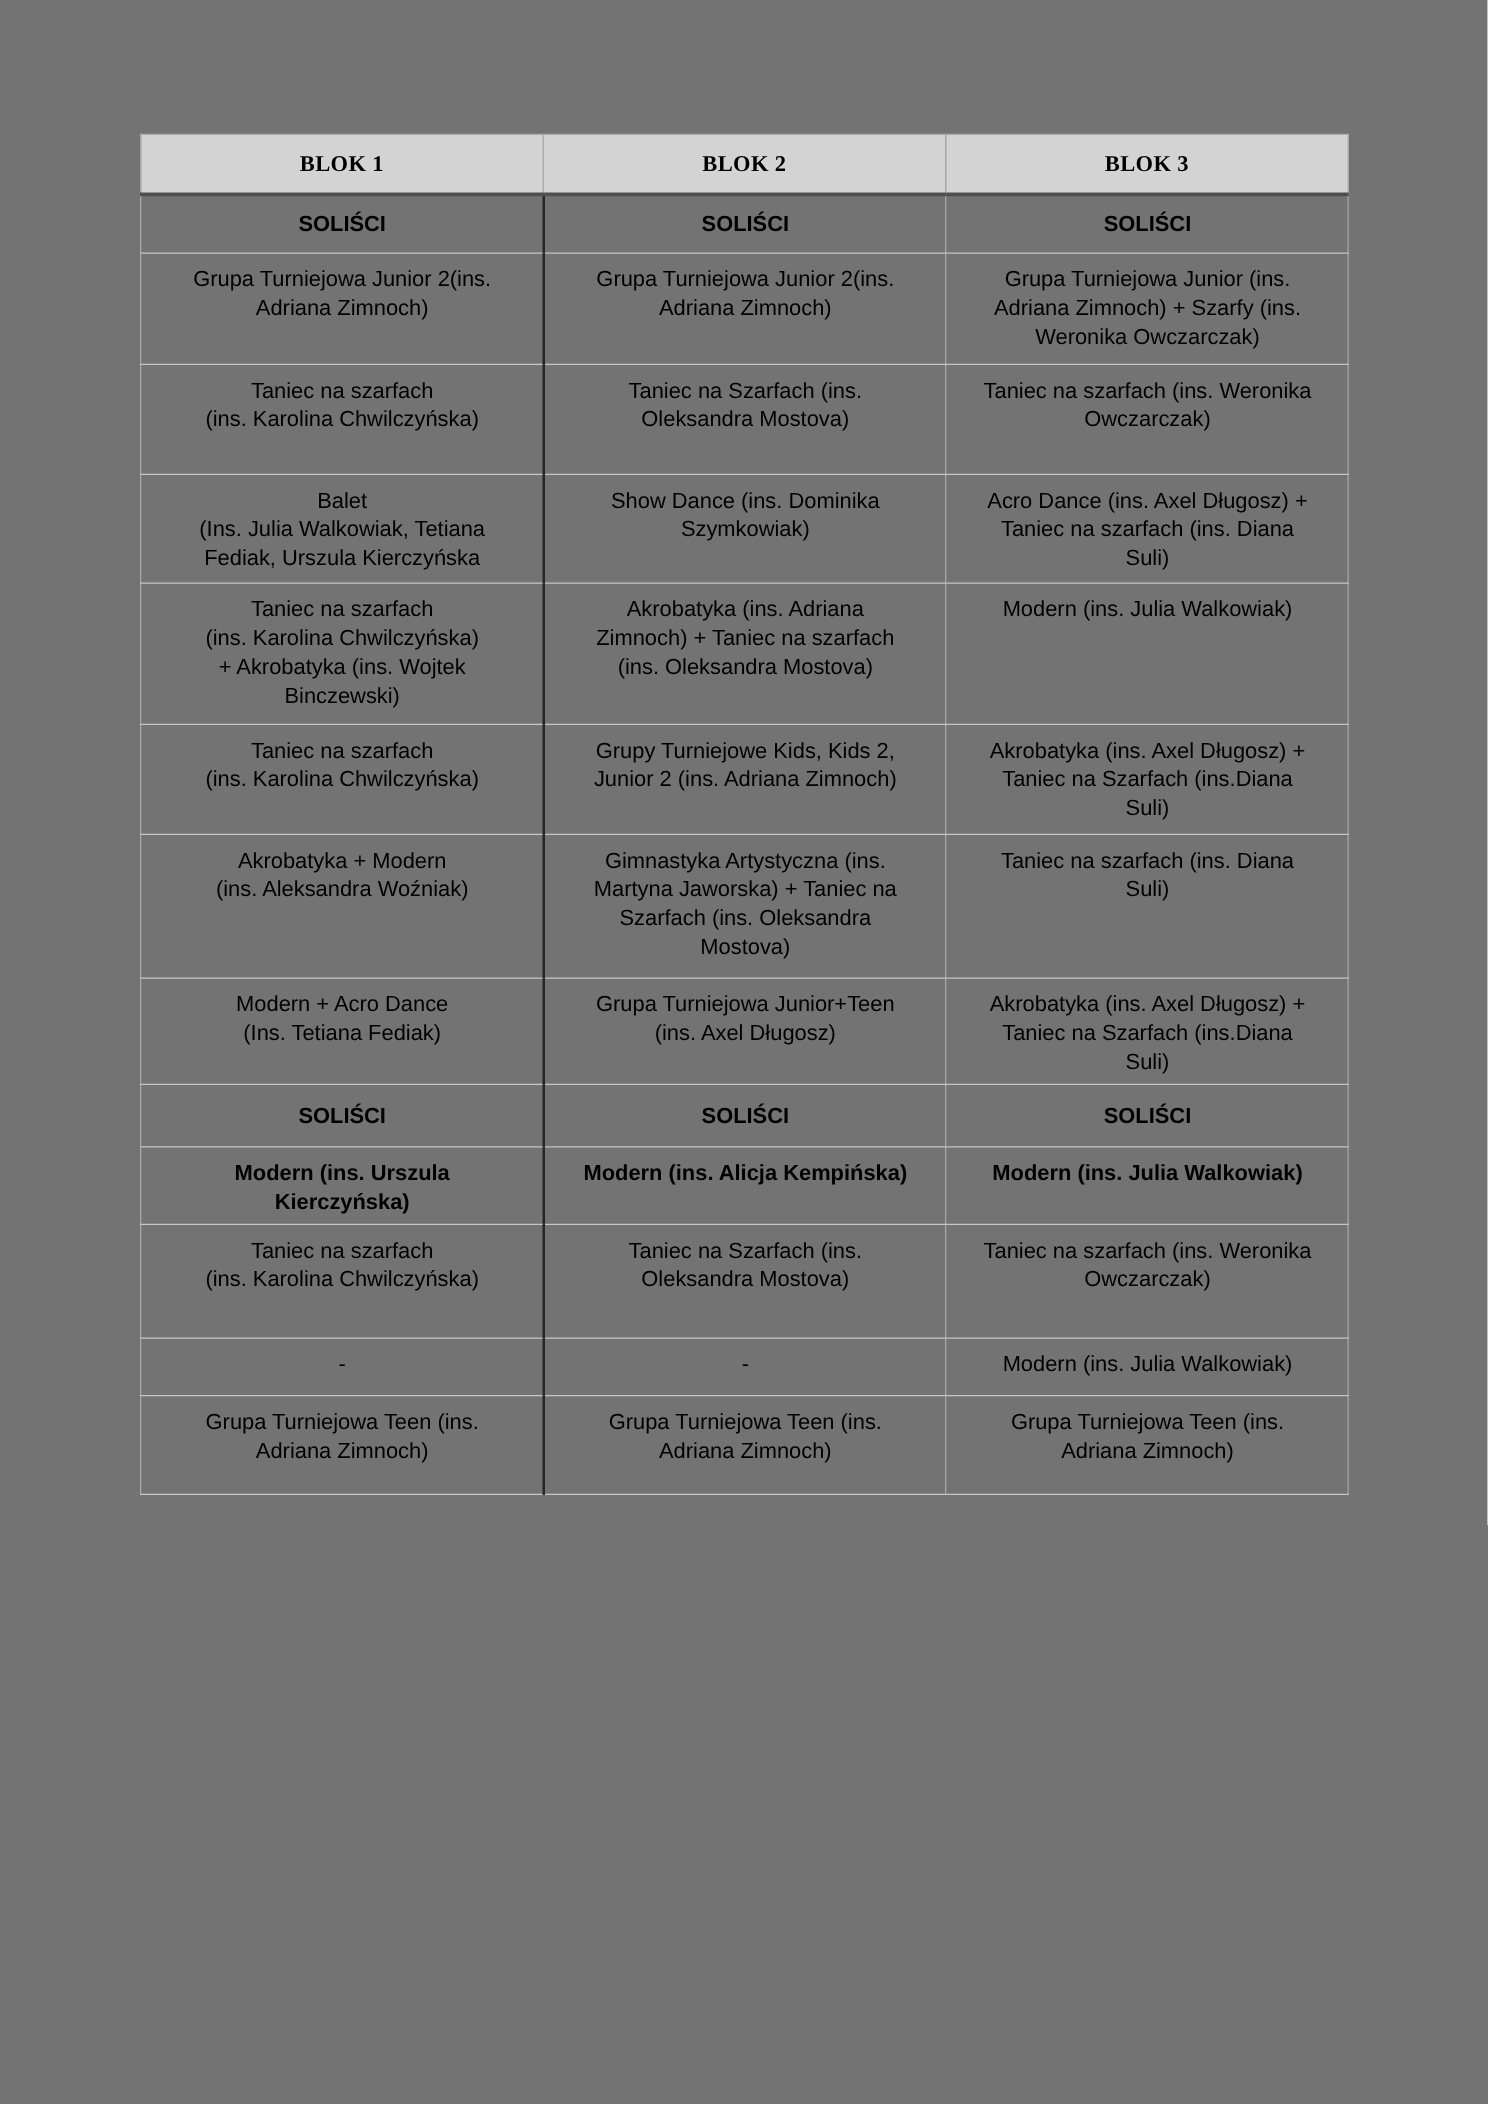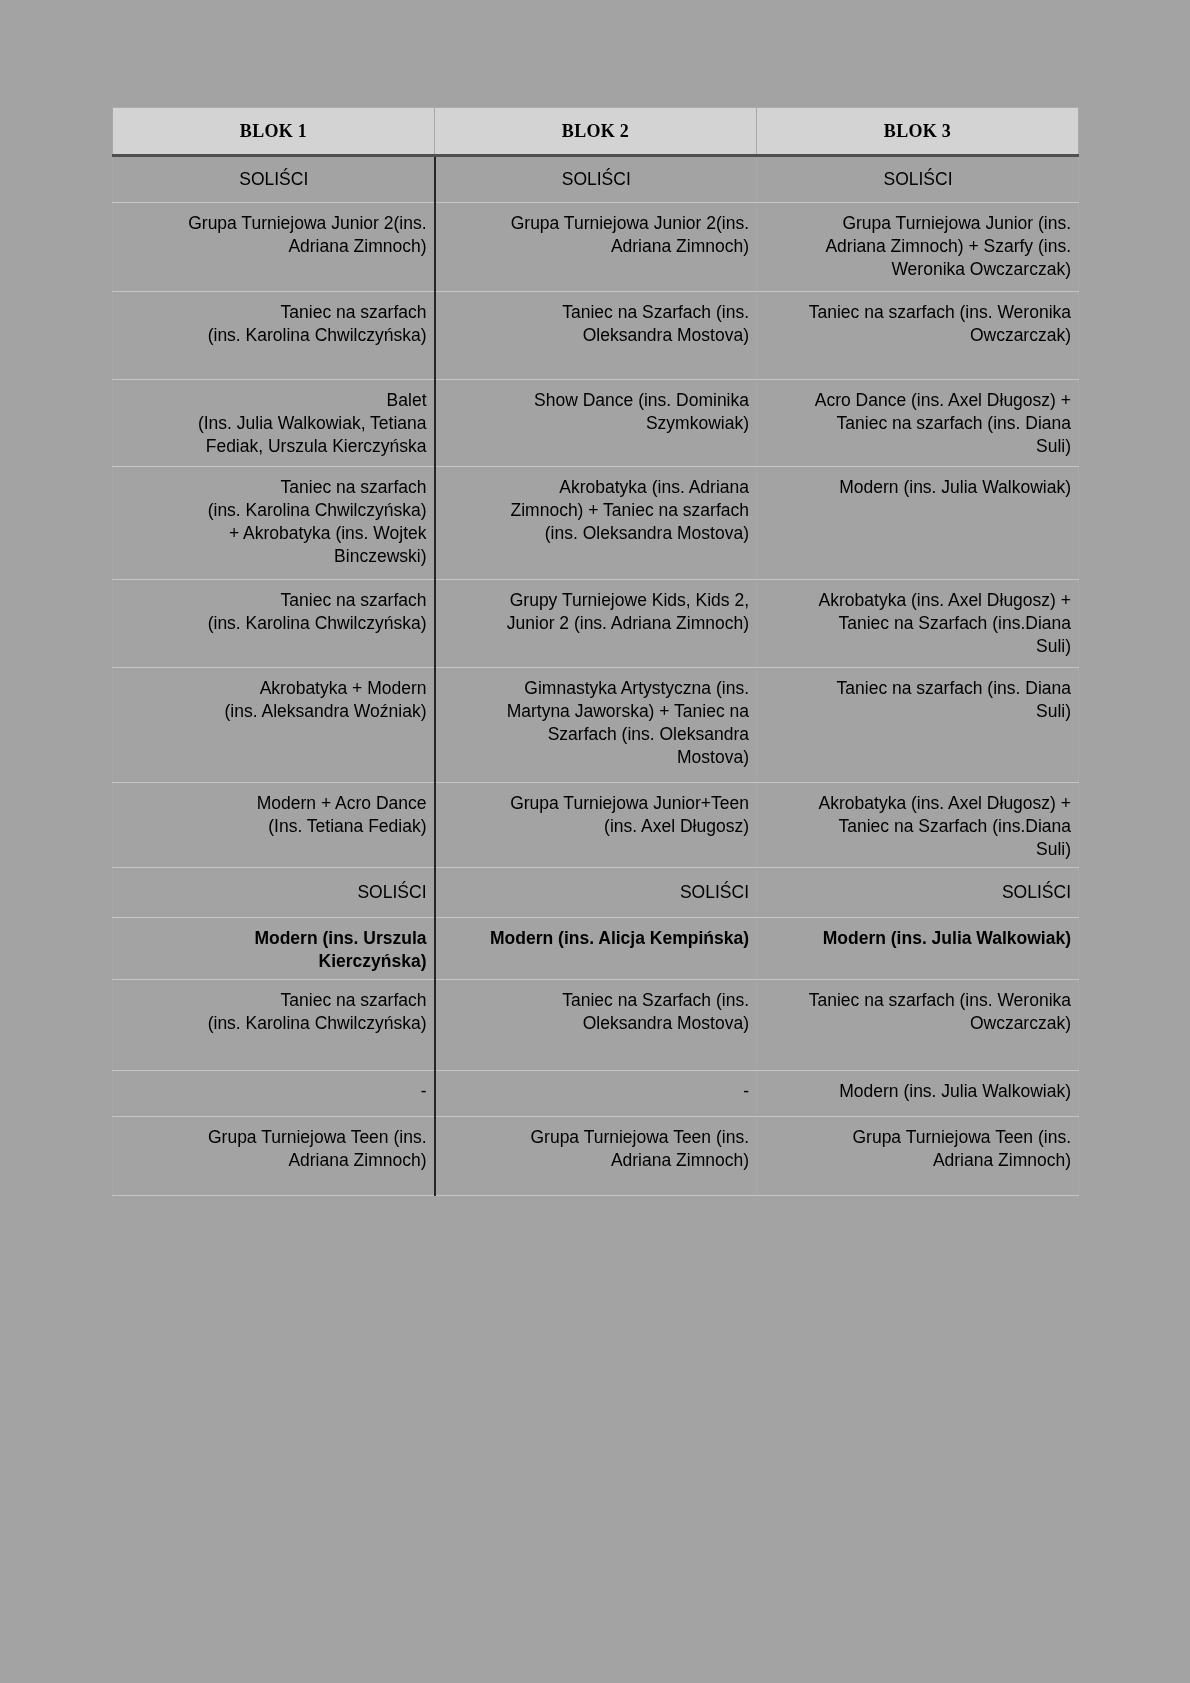--- a/index.html
+++ b/index.html
@@ -2,21 +2,21 @@
 <html lang="pl"><head>
 <meta charset="utf-8">
 <title>Schedule table</title>
 <style>
   * { margin: 0; padding: 0; box-sizing: border-box; }
   html, body { background: #ffffff; }
   .canvas {
     position: relative;
     width: 1190px;
     height: 1683px;
-    background: #a3a3a3;
+    background: #737373;
     font-family: "Liberation Sans", "DejaVu Sans", sans-serif;
     color: #000000;
   }
   table.schedule {
     position: absolute;
     left: 112px;
     top: 107px;
     width: 966px;
     border-collapse: collapse;
     table-layout: fixed;
@@ -35,36 +35,37 @@
     color: #000000;
     border-left: 1px solid #a8a8a8;
     border-right: 1px solid #a8a8a8;
     border-top: 1px solid #adadad;
     border-bottom: 3px solid #4f4f4f;
   }
   td.cell {
     font-size: 17.5px;
     line-height: 23px;
     vertical-align: top;
-    text-align: right;
+    text-align: center;
     padding: 9px 7px 6px 8px;
     border-top: 1px solid #c6c6c6;
     border-bottom: 1px solid #c6c6c6;
     border-right: 1px solid #a8a8a8;
     border-left: 1px solid #a8a8a8;
     white-space: pre-line;
     overflow: hidden;
     color: #000000;
   }
   
   td.cell.c1 { border-left: 2px solid #262626; }
   tr.section td.cell {
     vertical-align: middle;
     padding-top: 0;
     padding-bottom: 0;
+    font-weight: bold;
   }
   tr.section.centered td.cell { text-align: center; }
   
   tr.h47  { height: 47px; }
   tr.h50  { height: 50px; }
   tr.h46  { height: 46px; }
   tr.h60  { height: 60px; font-weight: bold; }
   tr.h63  { height: 79px; }
   tr.h85  { height: 85px; }
   tr.h87  { height: 87px; }

